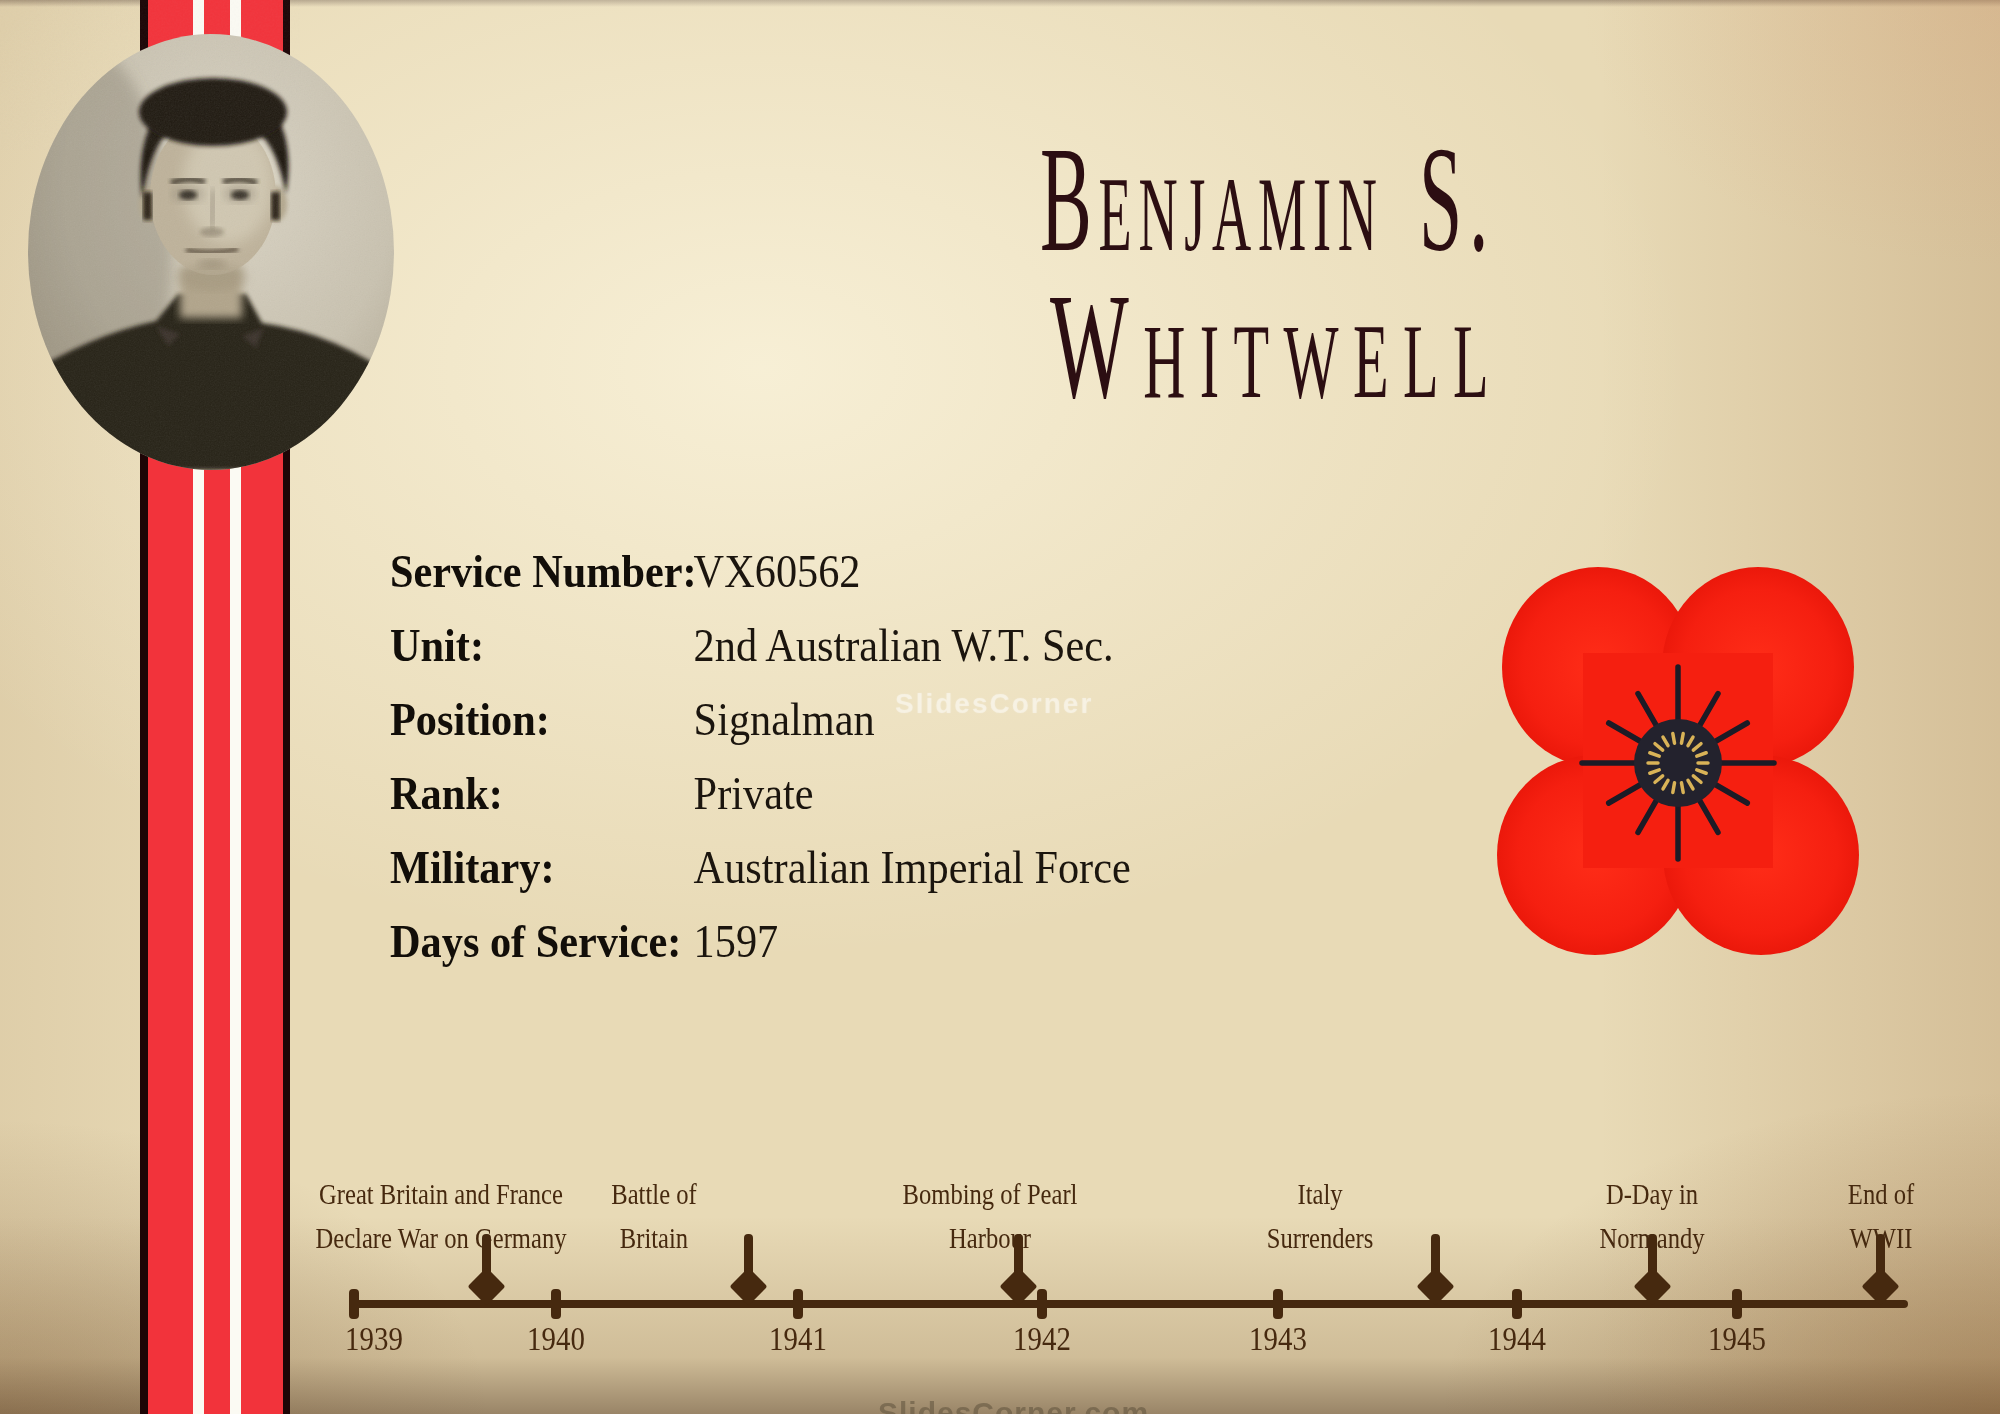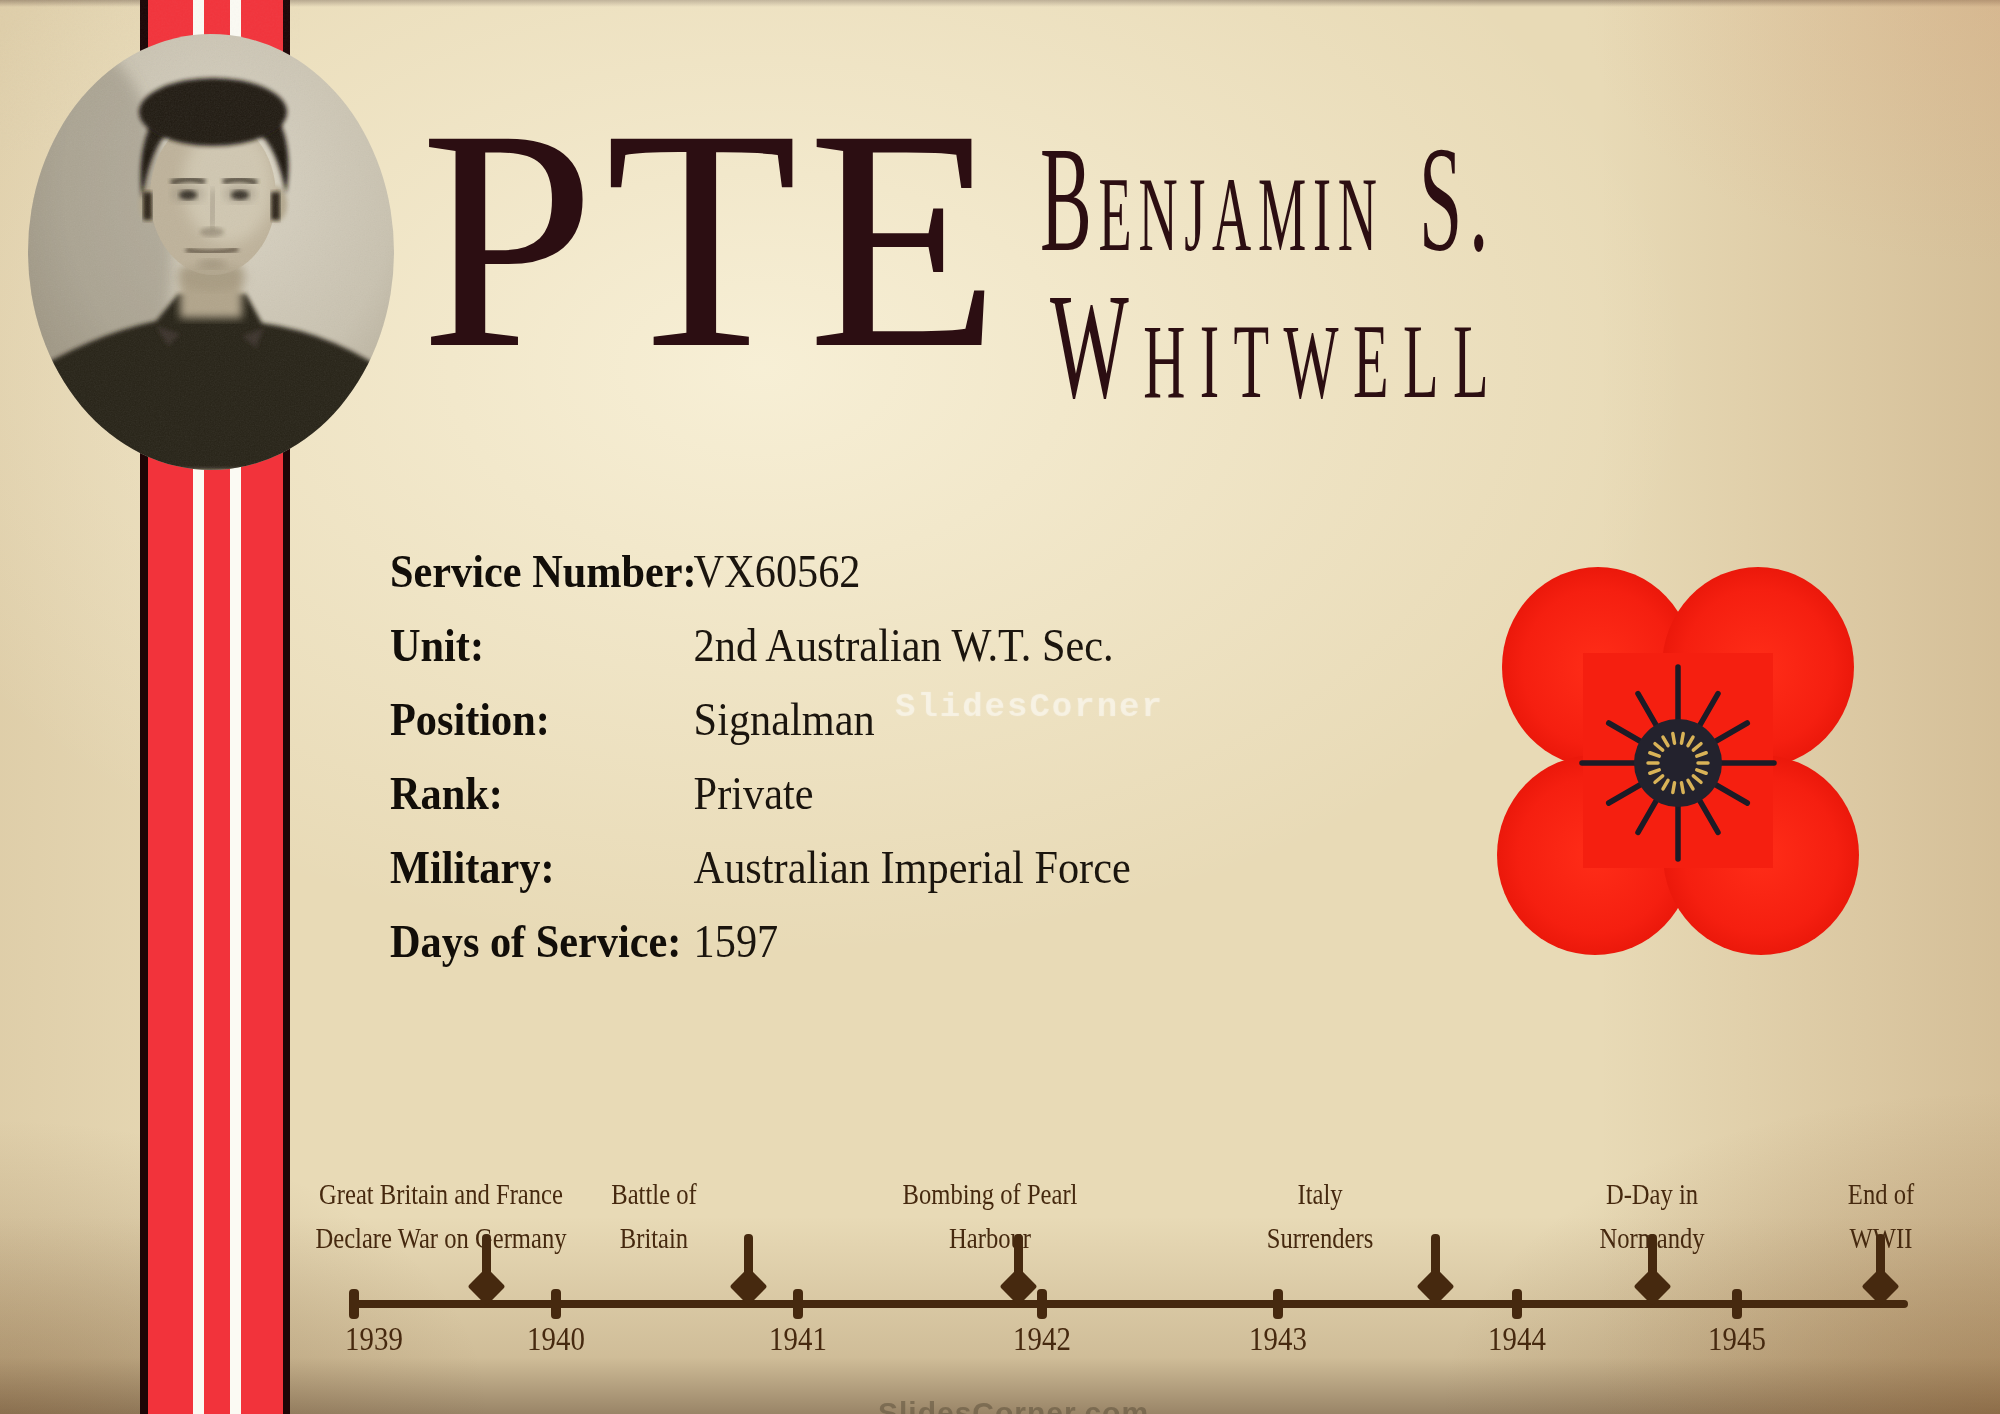--- a/index.html
+++ b/index.html
@@ -44,21 +44,21 @@
   .details{position:absolute;left:0;top:0;z-index:3;}
   .drow{
     position:absolute;left:390px;white-space:nowrap;font-size:46px;line-height:1;
     color:var(--text,#1b150e);transform:scaleX(0.92);transform-origin:left top;
   }
   .dlabel{display:inline-block;width:330px;font-weight:bold;color:#120e09;}
   .dvalue{color:#1b150e;}
   .poppy{position:absolute;left:1488px;top:553px;width:380px;height:414px;z-index:3;}
   .wm-center{
     position:absolute;left:895px;top:688px;z-index:4;
-    font-family:Liberation Mono, monospace;font-weight:bold;font-size:34px;letter-spacing:2px;
+    font-family:Liberation Sans, sans-serif;font-weight:bold;font-size:28px;letter-spacing:2px;
     color:rgba(255,255,255,0.42);text-shadow:0 0 2px rgba(255,255,255,0.25);text-align:center;
   }
   .wm-bottom{
     position:absolute;left:878px;top:1396px;z-index:6;
     font-family:"Liberation Sans",sans-serif;font-weight:bold;font-size:30px;letter-spacing:1px;
     color:rgba(95,82,60,0.55);
   }
   .timeline{position:absolute;left:0;top:0;z-index:3;}
   .tl-line{position:absolute;top:1300px;height:8px;background:var(--timeline,#46290f);border-radius:4px;}
   .tl-tick{position:absolute;top:1289px;width:10px;height:30px;background:var(--timeline,#46290f);border-radius:4px;}
@@ -138,21 +138,20 @@
 
       <path d="M 186 156 L 183 194" stroke="rgba(100,90,75,0.5)" stroke-width="5" filter="url(#b4)"></path>
       <ellipse cx="184" cy="198" rx="12" ry="5" fill="rgba(100,88,70,0.40)" filter="url(#b2)"></ellipse>
       <path d="M 158 216 Q 184 221 210 215" stroke="#655846" stroke-width="5" fill="none" filter="url(#b2)"></path>
       <ellipse cx="184" cy="230" rx="14" ry="5" fill="rgba(120,105,85,0.35)" filter="url(#b4)"></ellipse>
       <ellipse cx="184" cy="243" rx="36" ry="14" fill="rgba(150,135,110,0.30)" filter="url(#b4)"></ellipse>
       <rect x="0" y="0" width="366" height="436" filter="url(#photograin)"></rect>
     </g>
   </svg>
 
-  <div class="rank-title">PTE</div>
   <div class="name-line name-line1">Benjamin S.</div>
   <div class="name-line name-line2">Whitwell</div>
 
   <div class="details" id="details">
       <div class="drow" style="top: 549px;"><span class="dlabel">Service Number:</span><span class="dvalue">VX60562</span></div>
       <div class="drow" style="top: 623px;"><span class="dlabel">Unit:</span><span class="dvalue">2nd Australian W.T. Sec.</span></div>
       <div class="drow" style="top: 697px;"><span class="dlabel">Position:</span><span class="dvalue">Signalman</span></div>
       <div class="drow" style="top: 771px;"><span class="dlabel">Rank:</span><span class="dvalue">Private</span></div>
       <div class="drow" style="top: 845px;"><span class="dlabel">Military:</span><span class="dvalue">Australian Imperial Force</span></div>
       <div class="drow" style="top: 919px;"><span class="dlabel">Days of Service:</span><span class="dvalue">1597</span></div>

